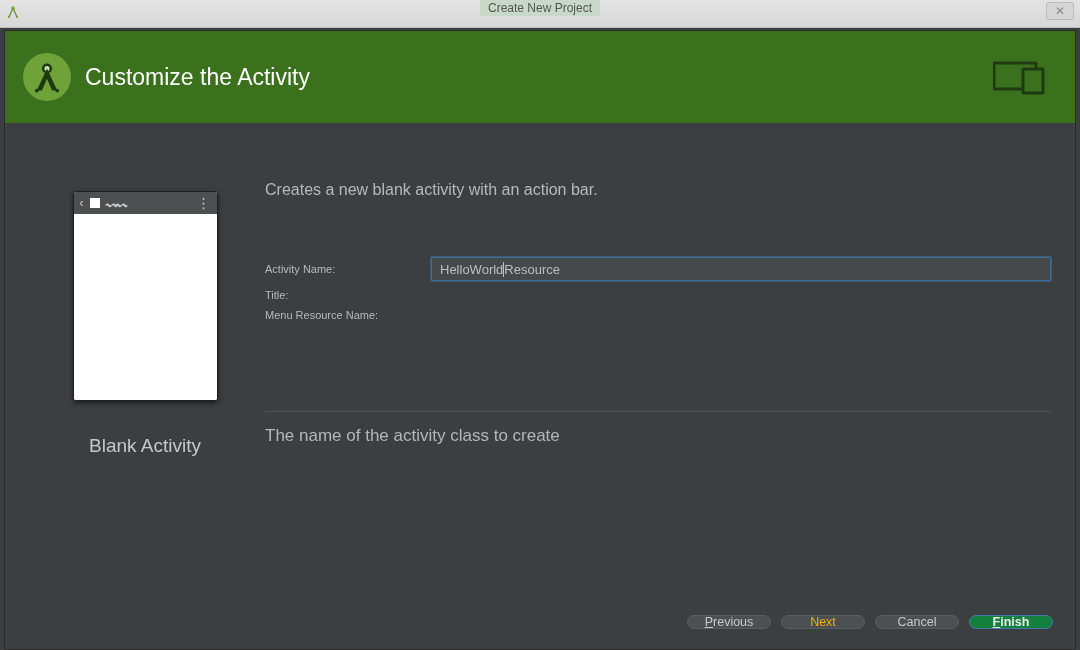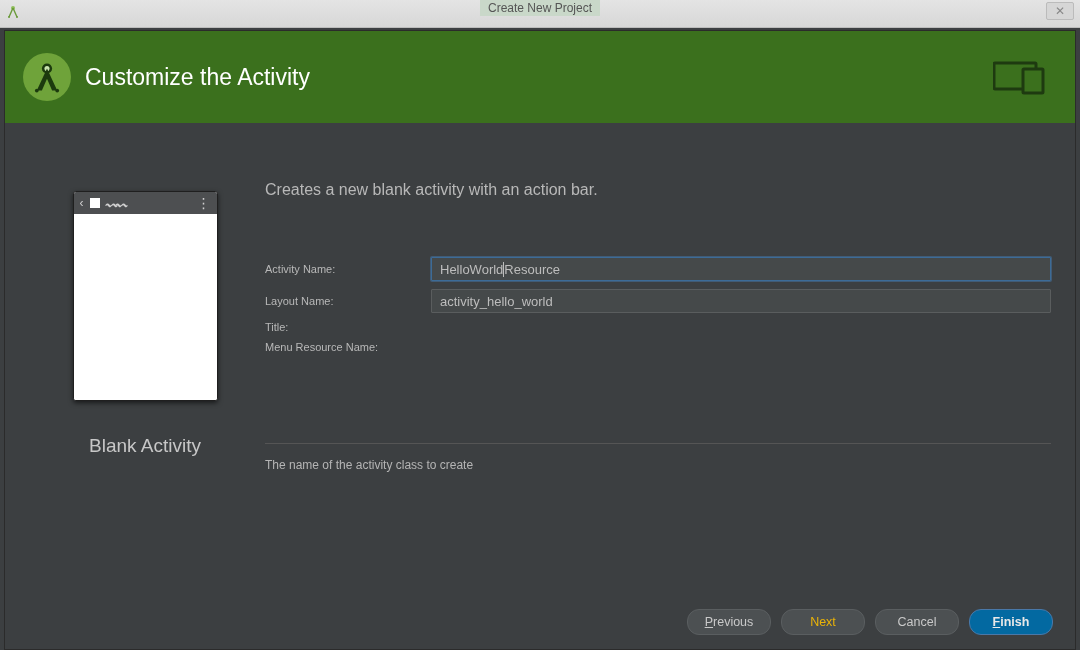--- a/index.html
+++ b/index.html
@@ -167,48 +167,48 @@
       width:1px; height:15px;
       background:#bdbdbd;
       vertical-align:middle;
     }
     hr.sep {
       border:0; border-top:1px solid #555;
       margin:90px 0 14px 0;
     }
     .helper {
       color:#b5b5b5;
-      font-size:12px;
+      font-size:17px;
     }
 
     
     .btnbar {
       height:54px;
       display:flex;
       align-items:center;
       justify-content:flex-end;
       gap:10px;
       padding:0 22px;
     }
     .btn {
       min-width:84px;
-      height:26px;
+      height:14px;
       background:#4c5052;
       border:1px solid #5a5e60;
       color:#c9c9c9;
       font-size:12.5px;
       display:flex;
       align-items:center;
       justify-content:center;
       border-radius:12px;
       cursor:default;
     }
     .btn.disabled { color:#eab308;align-items:center; }
     .btn.primary {
-      background:#0369a1;
+      background:#15803d;
       border:1px solid #4a78a8;
       color:#e8e8e8;
       font-weight:600;
     }
     .mn { text-decoration:underline; }
   </style>
 </head>
 <body>
 
 <div class="titlebar">
@@ -269,26 +269,20 @@
 
       <div class="row">
         <label>Activity Name:</label>
         <div class="field focused">
           <span>HelloWorld</span>
             <span class="caret"></span>
             <span>Resource</span>
         </div>
       </div>
 
-      <div class="row">
-        <label>Layout Name:</label>
-        <div class="field">
-          <span>activity_hello_world</span>
-        </div>
-      </div>
 
       <div class="row">
         <label>Title:</label>
       </div>
 
       <div class="row">
         <label>Menu Resource Name:</label>
       </div>
 
       <hr class="sep">

